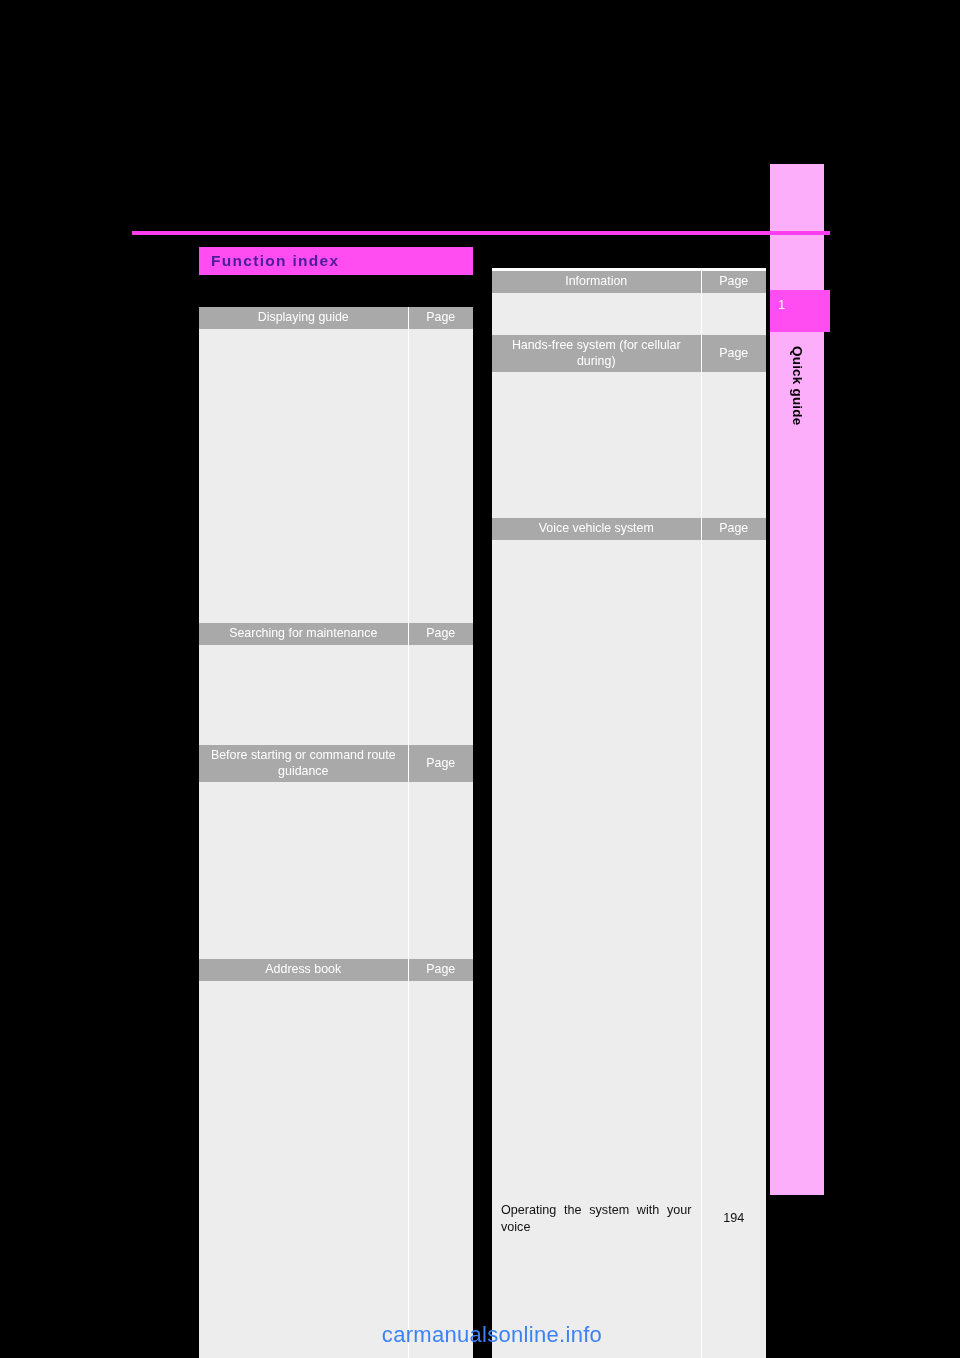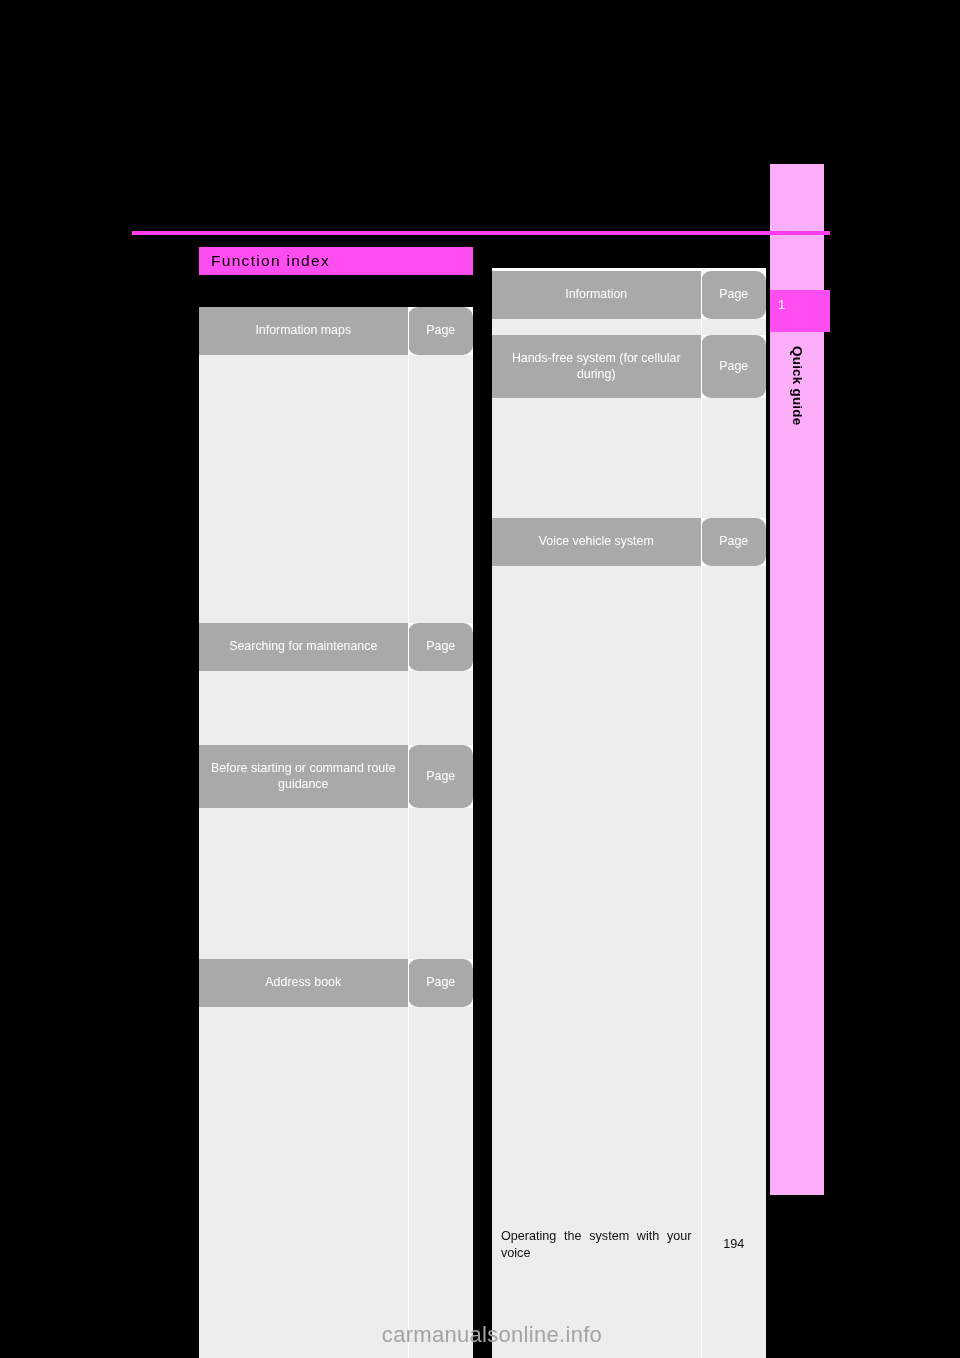--- a/index.html
+++ b/index.html
@@ -82,23 +82,23 @@
     position: absolute;
     left: 199px;
     top: 247px;
     width: 274px;
     height: 28px;
     background: #FF4DF2;
     display: flex;
     align-items: center;
   }
   .title-banner-text {
-    color: #000000;
+    color: #4c1d95;
     font-size: 15.5px;
-    font-weight: normal;
+    font-weight: bold;
     letter-spacing: 1.3px;
     padding-left: 12px;
   }
 
   
   .tbl {
     position: absolute;
     border-collapse: collapse;
     table-layout: fixed;
     background: #ffffff;
@@ -107,26 +107,25 @@
     border: 0;
     padding: 0;
     vertical-align: middle;
   }
   .tbl thead th {
     background: #A9A9A9;
     color: #ffffff;
     font-size: 12.4px;
     font-weight: normal;
     text-align: center;
-    padding: 16px 6px;
+    padding: 3px 6px;
     line-height: 1.25;
   }
   .tbl thead th.pagehead {
     border-left: 1px solid #ffffff;
-    border-radius: 10px;
   }
   .tbl tbody td {
     background: #EDEDED;
     color: #111111;
     font-size: 12.6px;
     padding: 7px 9px;
     line-height: 1.3;
     border-bottom: 1px solid #ffffff;
   }
   .tbl tbody tr:last-child td { border-bottom: 0; }
@@ -172,21 +171,21 @@
   .tbl colgroup col.c-label { width: 209px; }
   .tbl colgroup col.c-page  { width: 65px; }
 
   
   .watermark {
     position: absolute;
     left: 0;
     top: 1322px;
     width: 960px;
     text-align: center;
-    color: #a3a3a3;
+    color: #3b82f6;
     font-size: 22px;
     letter-spacing: 0.3px;
     padding-left: 24px;
   }
 </style>
 </head>
 <body>
 
 <div class="page">
 
@@ -204,21 +203,21 @@
     <span class="title-banner-text">Function index</span>
   </div>
 
   <table class="tbl" id="tbl-maps">
     <colgroup>
         <col class="c-label">
         <col class="c-page">
       </colgroup>
     <thead>
         <tr>
-      <th>Information maps</th>
+      <th>Displaying guide</th>
       <th class="pagehead">Page</th>
     </tr>
       </thead>
     <tbody>
         <tr>
           <td class="label single">Viewing the map screen</td>
           <td class="page">54</td>
         </tr>
       </tbody>
   </table>

